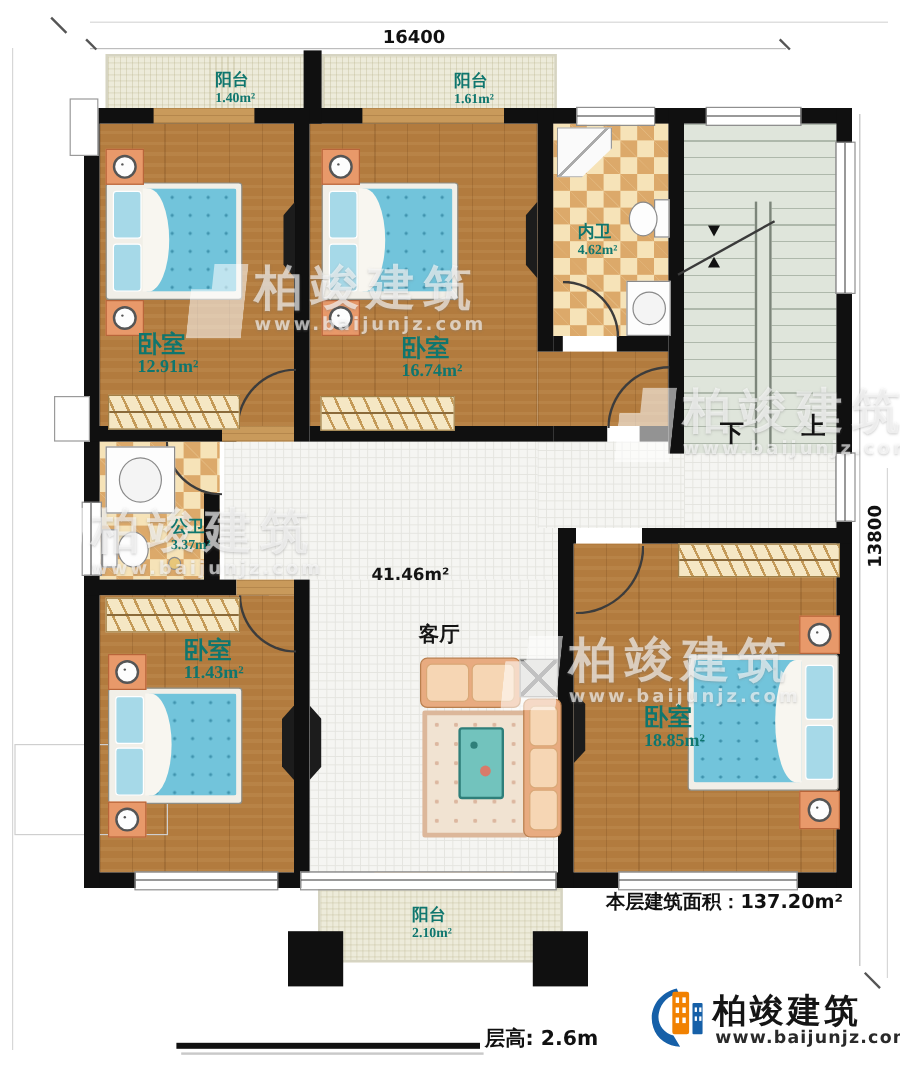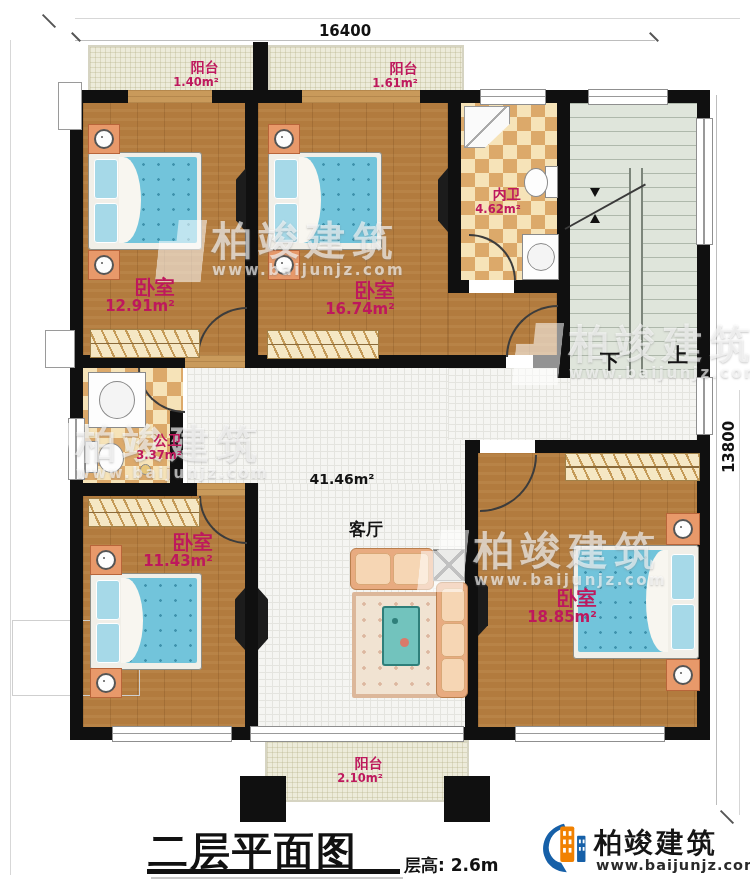--- a/index.html
+++ b/index.html
@@ -58,22 +58,22 @@
   .dot{position:absolute;border-radius:50%;}
   .sidetable{position:absolute;z-index:25;background:#d2d2cf;border:1px solid #9a9a97;
     background-image:linear-gradient(45deg,transparent 46%,#777 46% 54%,transparent 54%),
       linear-gradient(-45deg,transparent 46%,#777 46% 54%,transparent 54%);}
   .fixture{position:absolute;z-index:25;background:#fdfdfd;border:1px solid #8a8a8a;}
   .basin{position:absolute;background:#f4f4f4;border:1px solid #8a8a8a;border-radius:50%;}
   .shower{position:absolute;z-index:25;background:#fafafa;border:1px solid #999;
     clip-path:polygon(0 0,100% 0,100% 42%,45% 100%,0 100%);
     background-image:linear-gradient(135deg,transparent 47%,#aaa 47% 51%,transparent 51%);}
   
-  .rlabel{position:absolute;z-index:50;transform:translate(-50%,-50%);text-align:right;
-    color:#be185d;white-space:nowrap;line-height:1.12;}
+  .rlabel{position:absolute;z-index:50;transform:translate(-50%,-50%);text-align:left;
+    color:#0f766e;white-space:nowrap;line-height:1.12;font-family:Liberation Serif, serif;}
   .rlabel .rname{display:block;font-weight:bold;font-size:20px;}
   .rlabel .rarea{display:block;font-weight:bold;font-size:15px;}
   .rlabel.small .rname{font-size:14px;}
   .rlabel.small .rarea{font-size:11.5px;}
   .single{position:absolute;z-index:50;transform:translate(-50%,-50%);font-weight:bold;
     color:#141414;white-space:nowrap;}
   
   .rail{position:absolute;z-index:18;background:#dfe5db;border-left:2px solid #7c857a;border-right:2px solid #7c857a;}
   .breakline{position:absolute;z-index:19;height:2px;background:#3a3a3a;transform-origin:left center;}
   .arr{position:absolute;z-index:19;width:0;height:0;border-left:5px solid transparent;border-right:5px solid transparent;}
@@ -346,22 +346,24 @@
   <div class="single" style="left:366px;top:529px;font-size:17px">客厅</div>
   <div class="rlabel" style="left:562px;top:607px">
     <span class="rname">卧室</span>
     <span class="rarea">18.85m²</span>
   </div>
   <div class="rlabel small" style="left:360px;top:770px">
     <span class="rname">阳台</span>
     <span class="rarea">2.10m²</span>
   </div>
 
-
-  <div id="title-main">二层平面图</div>
+  <div id="area-note">
+    <span>本层建筑面积：</span><span>137.20m²</span>
+  </div>
+
   <div id="title-underline"></div>
   <div id="title-shadow"></div>
   <div id="floor-height">层高: 2.6m</div>
 
   <div id="brand">
     <svg width="56" height="58" viewBox="0 0 60 60">
       <path d="M30 5 C13 9 4 25 9 40 C12 50 22 57 33 57 L27 47 C18 45 12 36 14 27 C16 17 23 11 32 10 Z" fill="#1660a8"></path>
       <rect x="26" y="8" width="15" height="38" rx="2" fill="#f18101"></rect>
       <rect x="29" y="13" width="3" height="5" fill="#ffffff"></rect>
       <rect x="35" y="13" width="3" height="5" fill="#ffffff"></rect>

